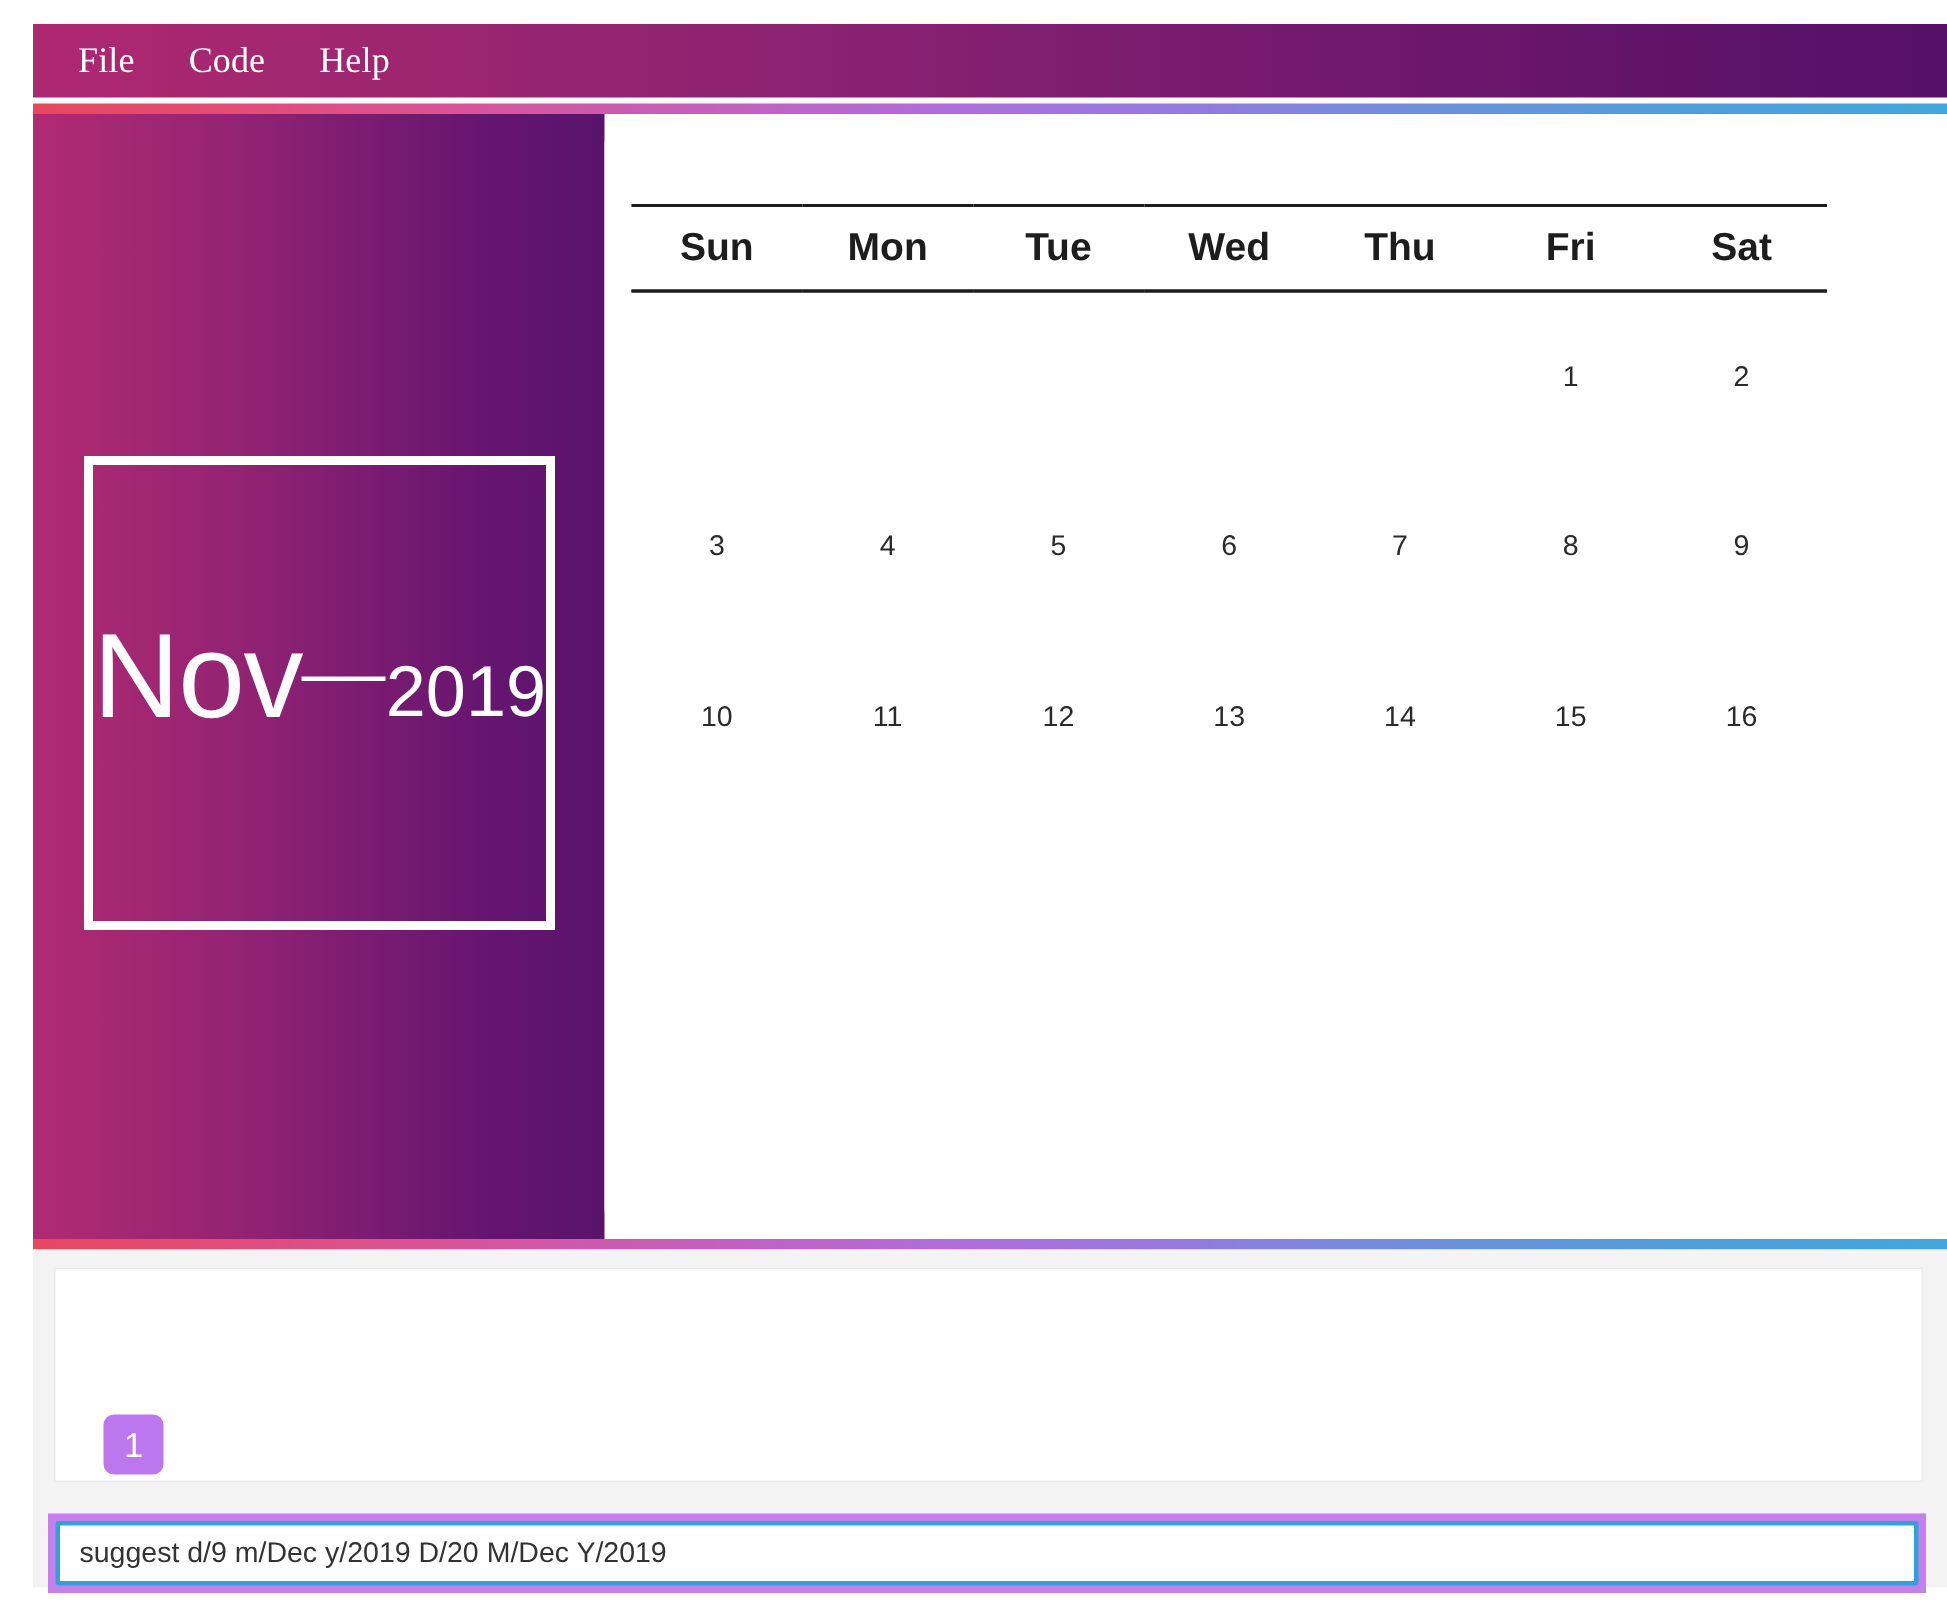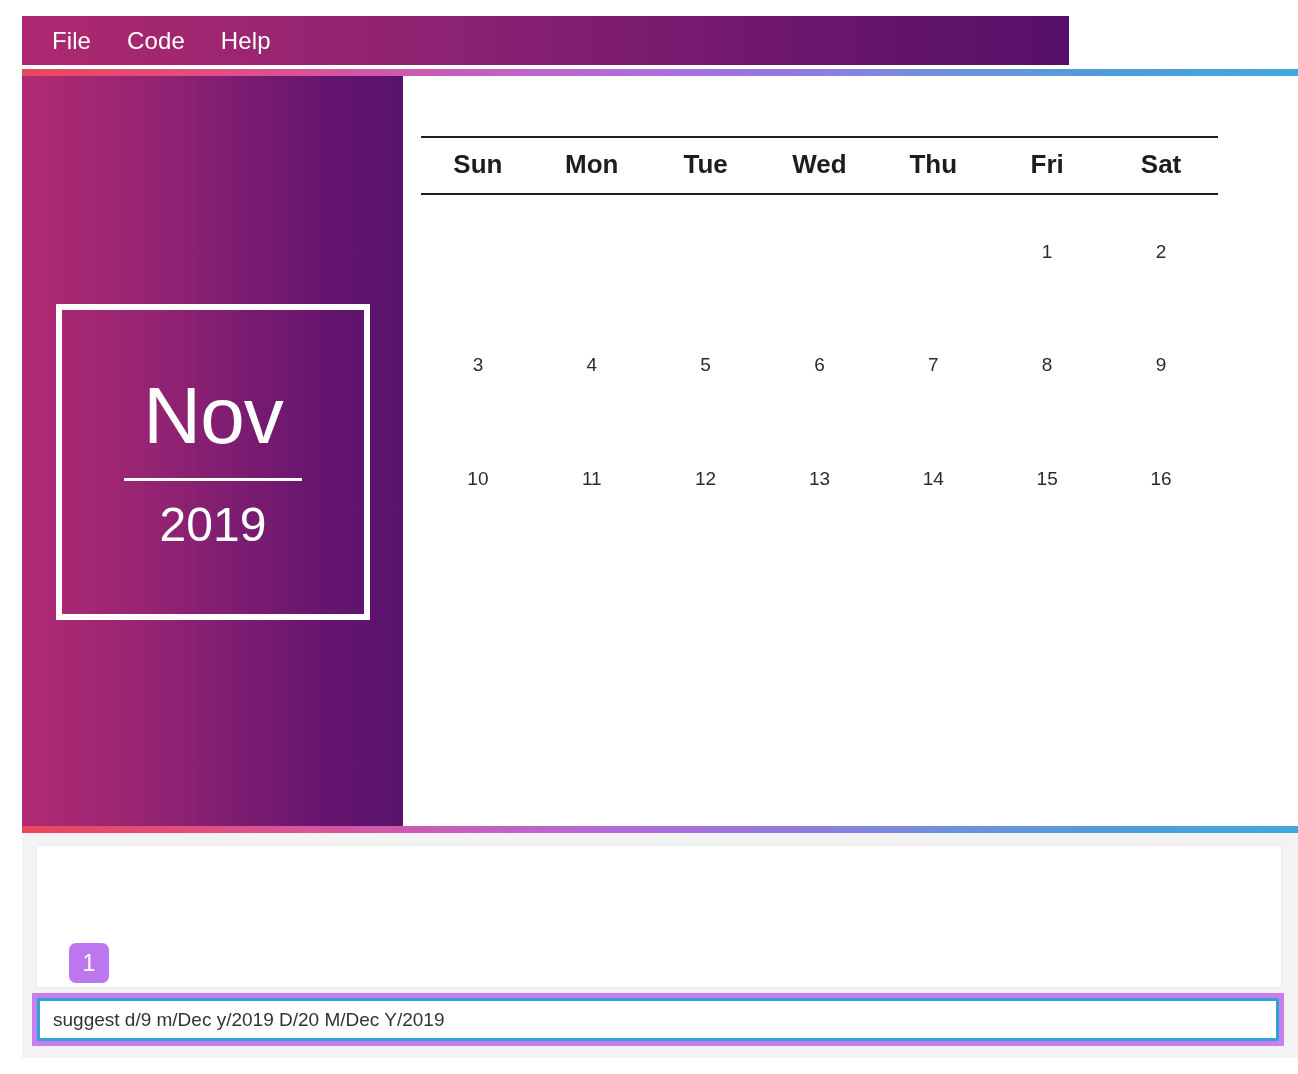--- a/index.html
+++ b/index.html
@@ -13,23 +13,23 @@
   .app {
     position: absolute;
     left: 22px; top: 16px;
     width: 1276px; height: 1042px;
     background: #ffffff;
   }
 
   
   .menubar {
     position: absolute; left: 0; top: 0;
-    width: 1047px; height: 49px;
+    width: 1276px; height: 49px;
     background: linear-gradient(to right, #ae2870 0%, #a3276f 12%, #8c2272 40%, #74196e 66%, #5e1369 88%, #561069 100%);
-    display: flex; align-items: center;
+    display: flex; align-items: center; font-family: Liberation Serif, serif;
   }
   .menu-item {
     color: #ffffff;
     font-size: 24px;
     line-height: 1;
     padding: 0 0;
     margin-right: 36px;
     letter-spacing: 0.1px;
     cursor: default;
     user-select: none;
@@ -66,21 +66,21 @@
     width: 381px; height: 750px;
     background: linear-gradient(to right, #b02a73 0%, #a62872 14%, #932373 36%, #7b1c70 58%, #651570 80%, #59136b 100%);
     position: relative;
     flex: none;
   }
   .month-box {
     position: absolute;
     left: 34px; top: 228px;
     width: 314px; height: 316px;
     border: 6px solid #ffffff;
-    display: flex; flex-direction: column;
+    display: flex; flex-direction: row;
     align-items: center; justify-content: center;
   }
   .month-name {
     color: #ffffff;
     font-size: 80px;
     font-weight: 400;
     line-height: 1;
     margin-bottom: 22px;
     letter-spacing: -1px;
   }
@@ -153,21 +153,21 @@
     width: 40px; height: 40px;
     border-radius: 7px;
     background: #bd77ee;
     color: #ffffff;
     font-size: 23px;
     display: flex; align-items: center; justify-content: center;
     line-height: 1;
   }
   .cmd-wrap {
     position: absolute;
-    left: 10px; top: 160px;
+    left: 10px; top: 176px;
     width: 1252px; height: 53px;
     background: #c77fee;
     padding: 5px;
   }
   .cmd-input {
     width: 100%; height: 100%;
     background: #ffffff;
     border: 3px solid #2fa3d4;
     border-radius: 2px;
     font-family: "Liberation Sans", sans-serif;

